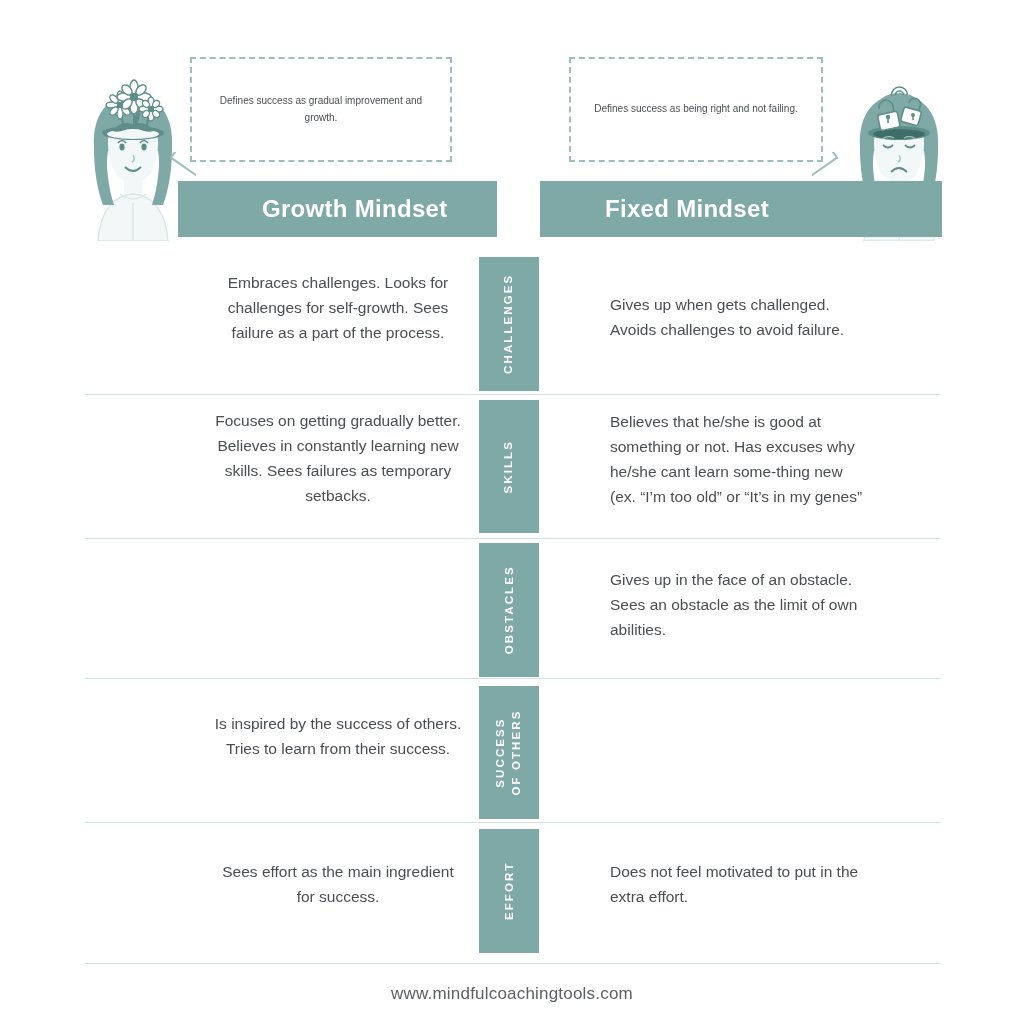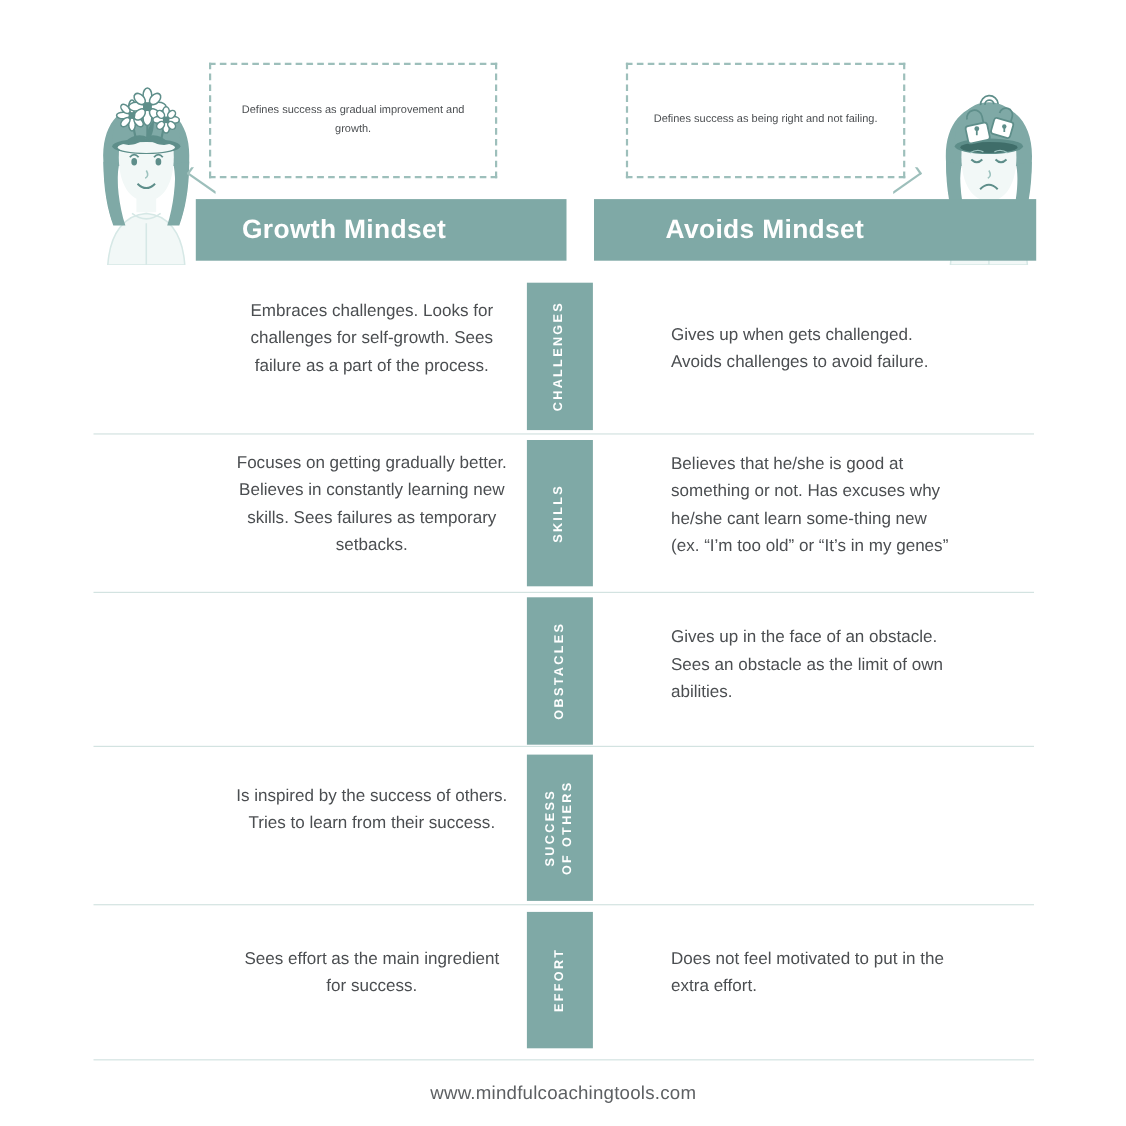--- a/index.html
+++ b/index.html
@@ -60,21 +60,21 @@
   #tail-right::after { left: 6px; top: -14px; transform: rotate(35deg); }
 
   
   .title-bar {
     position: absolute;
     background: #7fa9a6;
     height: 56px;
     display: flex;
     align-items: center;
   }
-  #title-growth { left: 178px; top: 181px; width: 337px; justify-content: flex-start; }
+  #title-growth { left: 178px; top: 181px; width: 277px; justify-content: flex-start; padding-left: 42px; }
   #title-growth .title-text { margin-left: 42px; }
   #title-fixed  { left: 540px; top: 181px; width: 402px; justify-content: flex-start; }
   #title-fixed .title-text { margin-left: 65px; }
   .title-text {
     color: #ffffff;
     font-size: 24px;
     font-weight: bold;
     letter-spacing: 0.3px;
   }
 
@@ -276,21 +276,21 @@
 
   <div class="bubble" id="bubble-right">
     <p>Defines success as being right and not failing.</p>
   </div>
   <div class="bubble-tail" id="tail-right"></div>
 
   <div class="title-bar" id="title-growth">
     <span class="title-text">Growth Mindset</span>
   </div>
   <div class="title-bar" id="title-fixed">
-    <span class="title-text">Avoids Mindset</span>
+    <span class="title-text">Fixed Mindset</span>
   </div>
 
   <div id="table">
 
     <div class="cell cell-left" style="top:270px">
       <p>Embraces challenges. Looks for challenges for self-growth. Sees failure as a part of the process.</p>
     </div>
     <div class="cat-bar" style="top:257px; height:134px">
       <span class="cat-text">CHALLENGES</span>
     </div>

